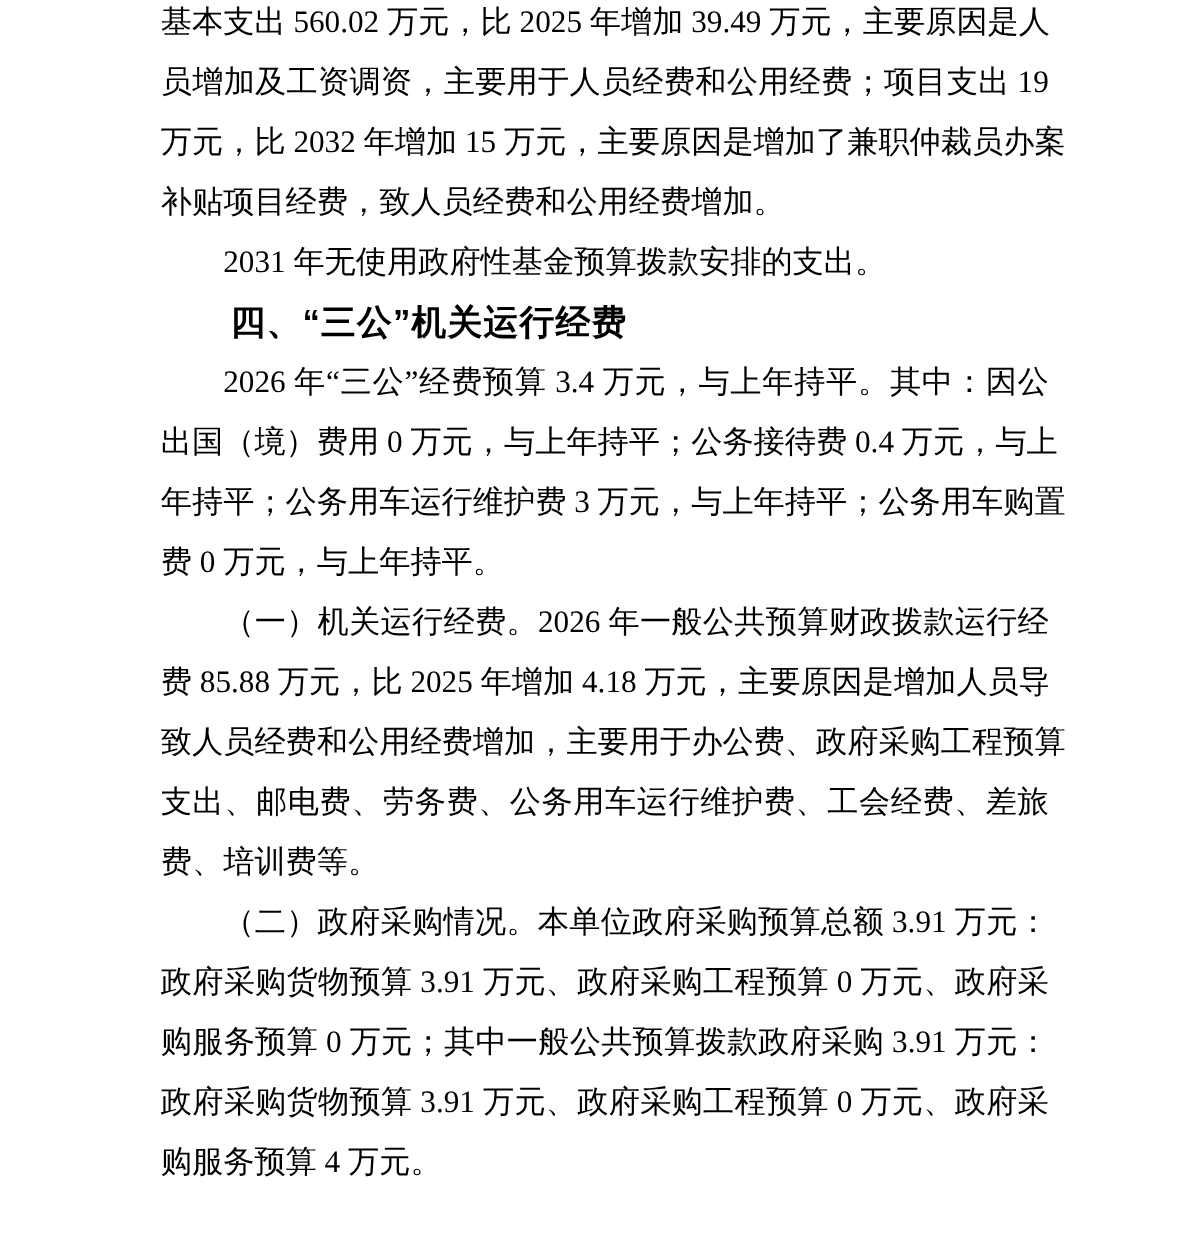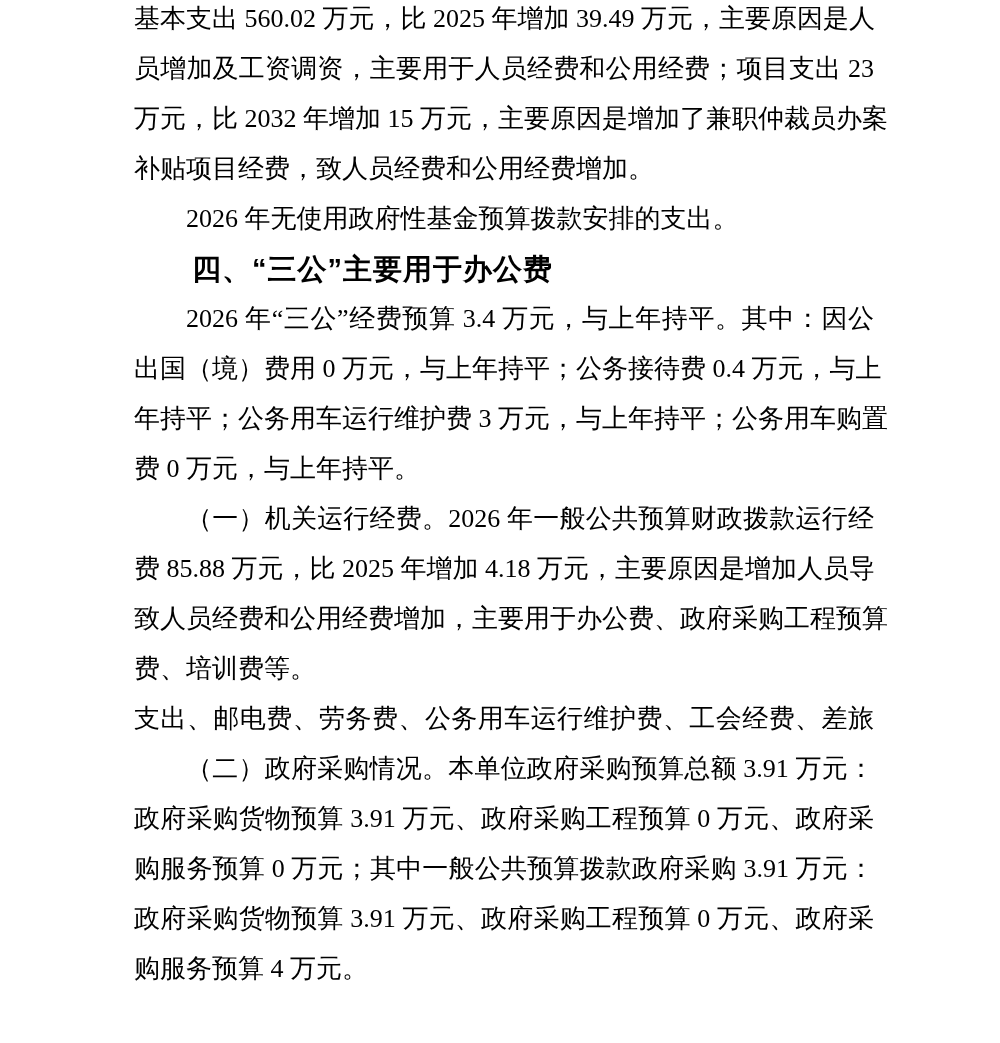--- a/index.html
+++ b/index.html
@@ -42,32 +42,32 @@
     font-size: 29px;
     text-align-last: left;
     letter-spacing: 1px;
   }
 </style>
 </head>
 <body>
 
 <div class="doc" id="doc">
     <div class="line body">基本支出 560.02 万元，比 2025 年增加 39.49 万元，主要原因是人</div>
-    <div class="line body">员增加及工资调资，主要用于人员经费和公用经费；项目支出 23</div>
+    <div class="line body">员增加及工资调资，主要用于人员经费和公用经费；项目支出 19</div>
     <div class="line body">万元，比 2032 年增加 15 万元，主要原因是增加了兼职仲裁员办案</div>
     <div class="line body para-end">补贴项目经费，致人员经费和公用经费增加。</div>
-    <div class="line body indent para-end">2026 年无使用政府性基金预算拨款安排的支出。</div>
-    <div class="line heading indent para-end">四、“三公”主要用于办公费</div>
+    <div class="line body indent para-end">2031 年无使用政府性基金预算拨款安排的支出。</div>
+    <div class="line heading indent para-end">四、“三公”机关运行经费</div>
     <div class="line body indent">2026 年“三公”经费预算 3.4 万元，与上年持平。其中：因公</div>
     <div class="line body">出国（境）费用 0 万元，与上年持平；公务接待费 0.4 万元，与上</div>
     <div class="line body">年持平；公务用车运行维护费 3 万元，与上年持平；公务用车购置</div>
     <div class="line body para-end">费 0 万元，与上年持平。</div>
     <div class="line body indent">（一）机关运行经费。2026 年一般公共预算财政拨款运行经</div>
     <div class="line body">费 85.88 万元，比 2025 年增加 4.18 万元，主要原因是增加人员导</div>
     <div class="line body">致人员经费和公用经费增加，主要用于办公费、政府采购工程预算</div>
+    <div class="line body">支出、邮电费、劳务费、公务用车运行维护费、工会经费、差旅</div>
     <div class="line body para-end">费、培训费等。</div>
-    <div class="line body">支出、邮电费、劳务费、公务用车运行维护费、工会经费、差旅</div>
     <div class="line body indent">（二）政府采购情况。本单位政府采购预算总额 3.91 万元：</div>
     <div class="line body">政府采购货物预算 3.91 万元、政府采购工程预算 0 万元、政府采</div>
     <div class="line body">购服务预算 0 万元；其中一般公共预算拨款政府采购 3.91 万元：</div>
     <div class="line body">政府采购货物预算 3.91 万元、政府采购工程预算 0 万元、政府采</div>
     <div class="line body para-end">购服务预算 4 万元。</div>
   </div>
 
 </body></html>

